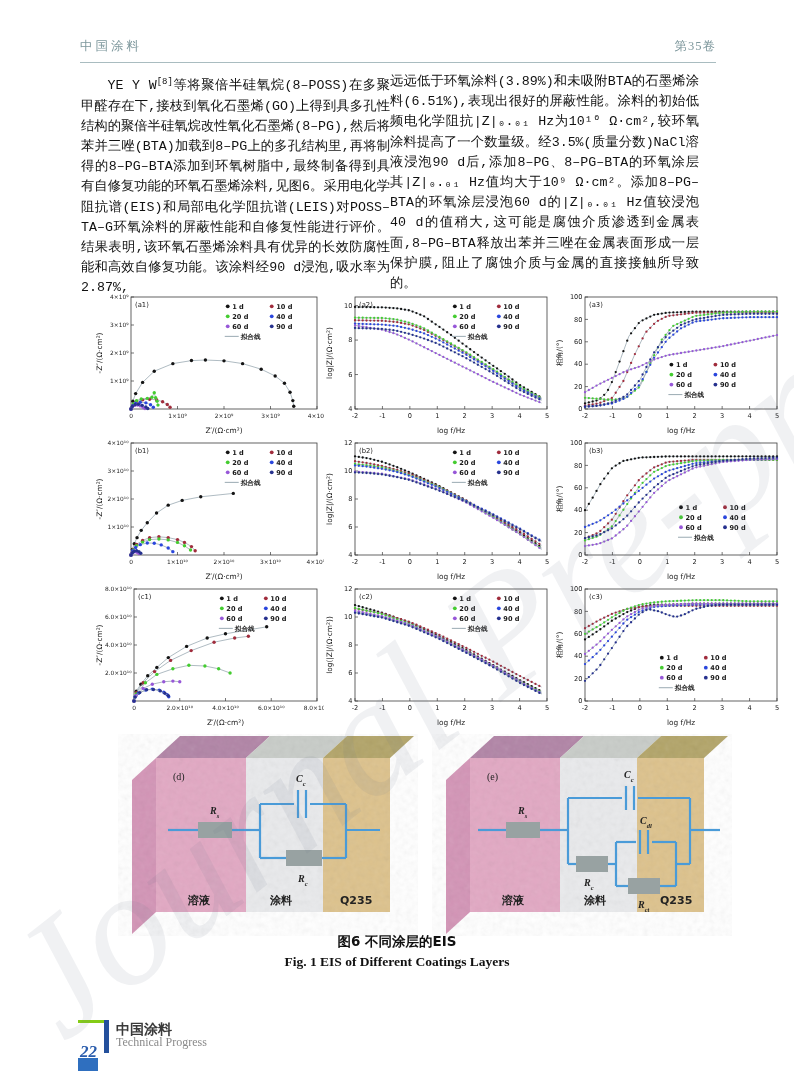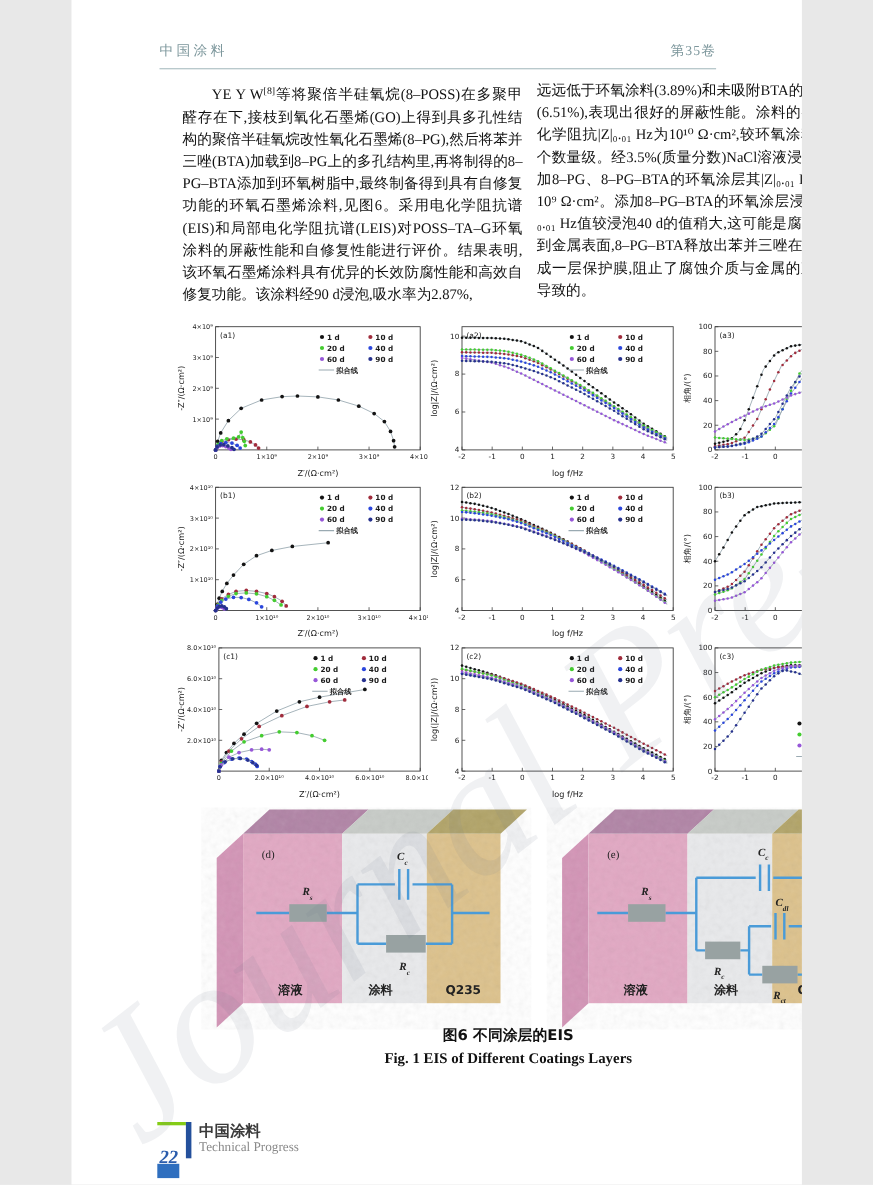--- a/index.html
+++ b/index.html
@@ -1,23 +1,23 @@
 <!DOCTYPE html>
 <html><head>
 <meta charset="utf-8">
 <style>
   html,body{margin:0;padding:0;background:#e8e8e8;}
-  .page{position:relative;width:664px;height:1077px;margin:0 auto;background:#ffffff;overflow:hidden;
+  .page{position:relative;width:794px;height:1077px;margin:0 auto;background:#ffffff;overflow:hidden;
         font-family:"Liberation Serif","DejaVu Serif",serif;color:#111;}
   
   .hdr{position:absolute;top:38px;left:80px;right:78px;display:flex;justify-content:space-between;
        color:#7d979c;font-size:12.5px;letter-spacing:3px;border-bottom:1px solid #a9bcc0;padding-bottom:7px;}
   .hdr .r{letter-spacing:1px;}
   
-  .cols{position:absolute;top:72px;left:101px;width:632px;display:flex;gap:13px;}
+  .cols{position:absolute;top:72px;left:81px;width:632px;display:flex;font-family:Liberation Mono, monospace;}
   .col{width:309px;font-size:13.3px;line-height:20.2px;text-align:justify;text-justify:inter-ideograph;}
   .col p{margin:0;}
   .indent{text-indent:2em;}
   sup.ref{font-size:9px;}
   
   .figgrid{position:absolute;top:290px;left:94px;display:grid;grid-template-columns:repeat(3,230px);grid-auto-rows:146px;}
   .panel{width:230px;height:146px;}
   
   .wm{position:absolute;top:905px;left:30px;font-size:165px;font-style:italic;white-space:nowrap;
       color:rgba(110,120,135,0.10);transform:rotate(-38deg);transform-origin:0 50%;pointer-events:none;z-index:5;}

